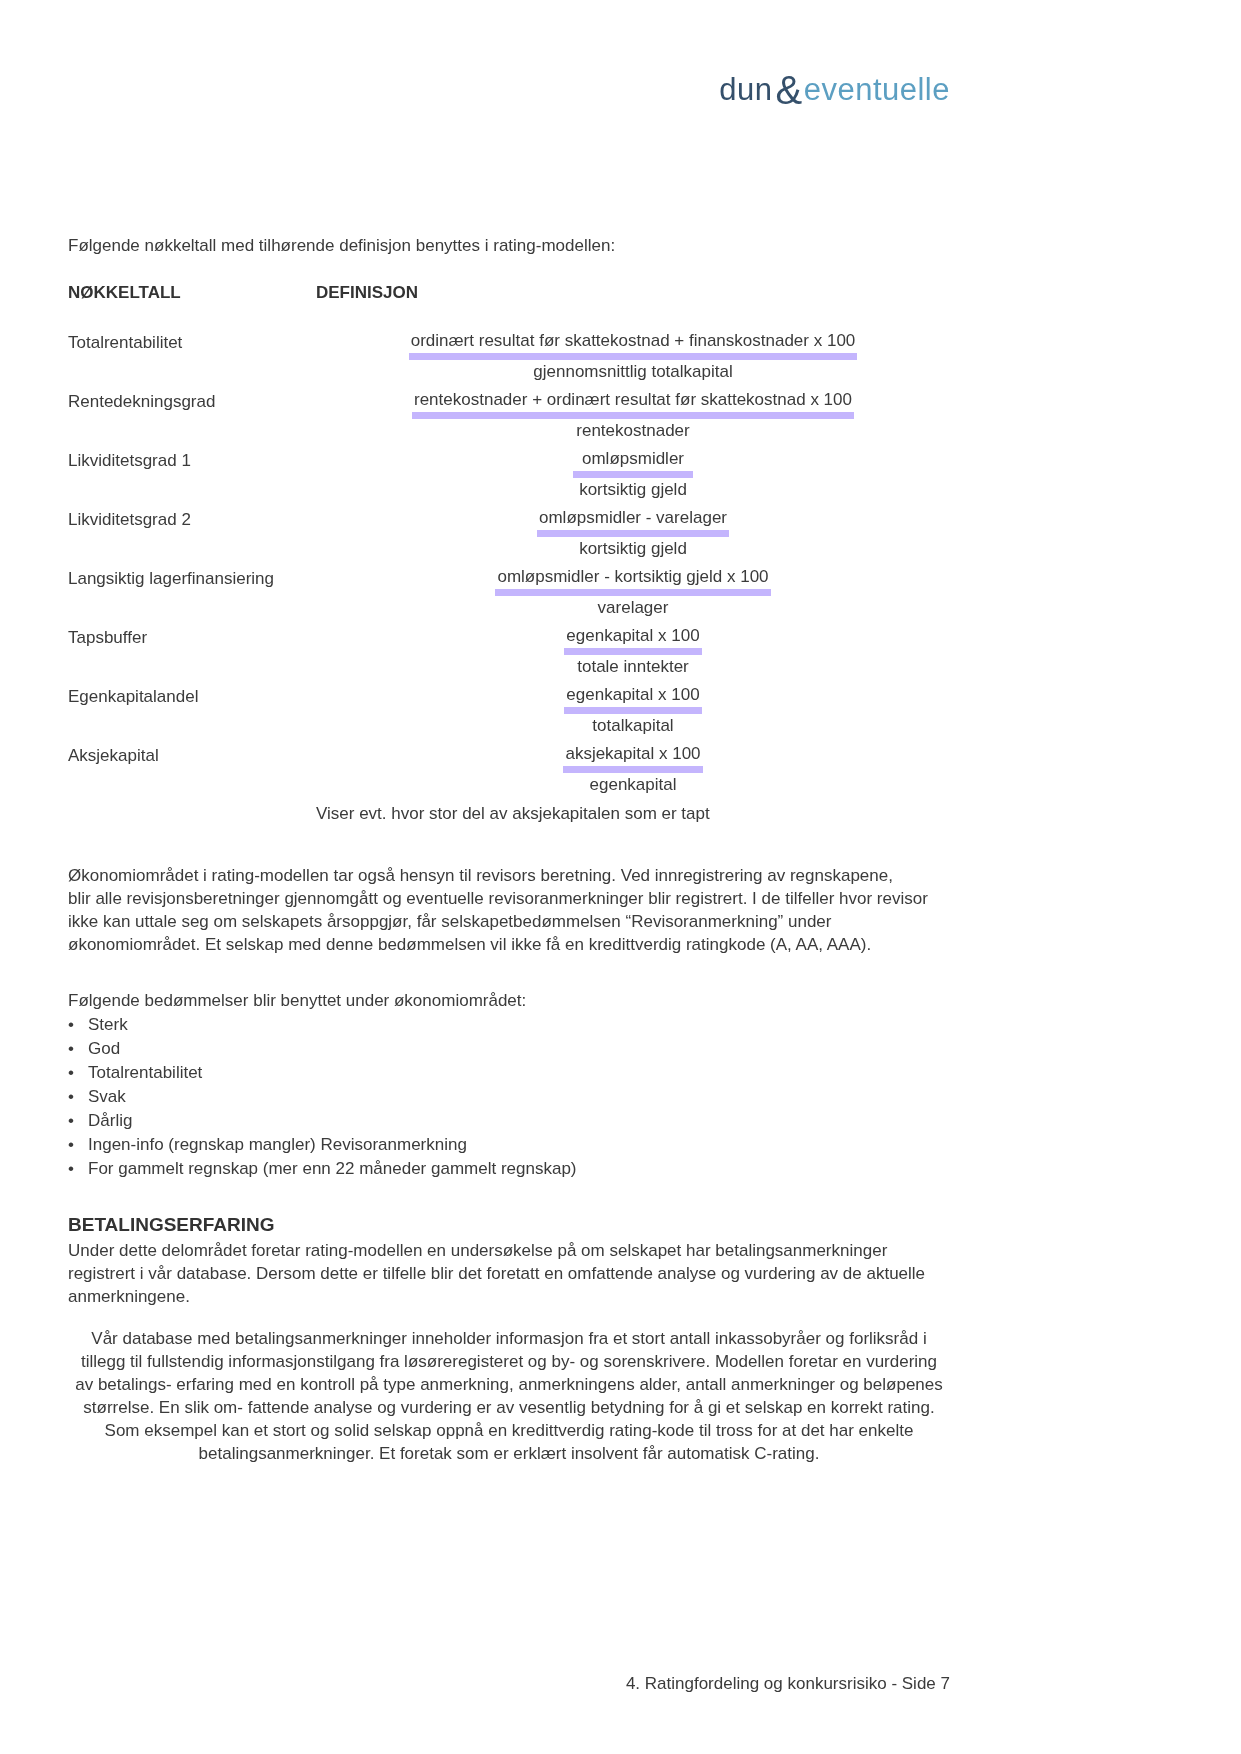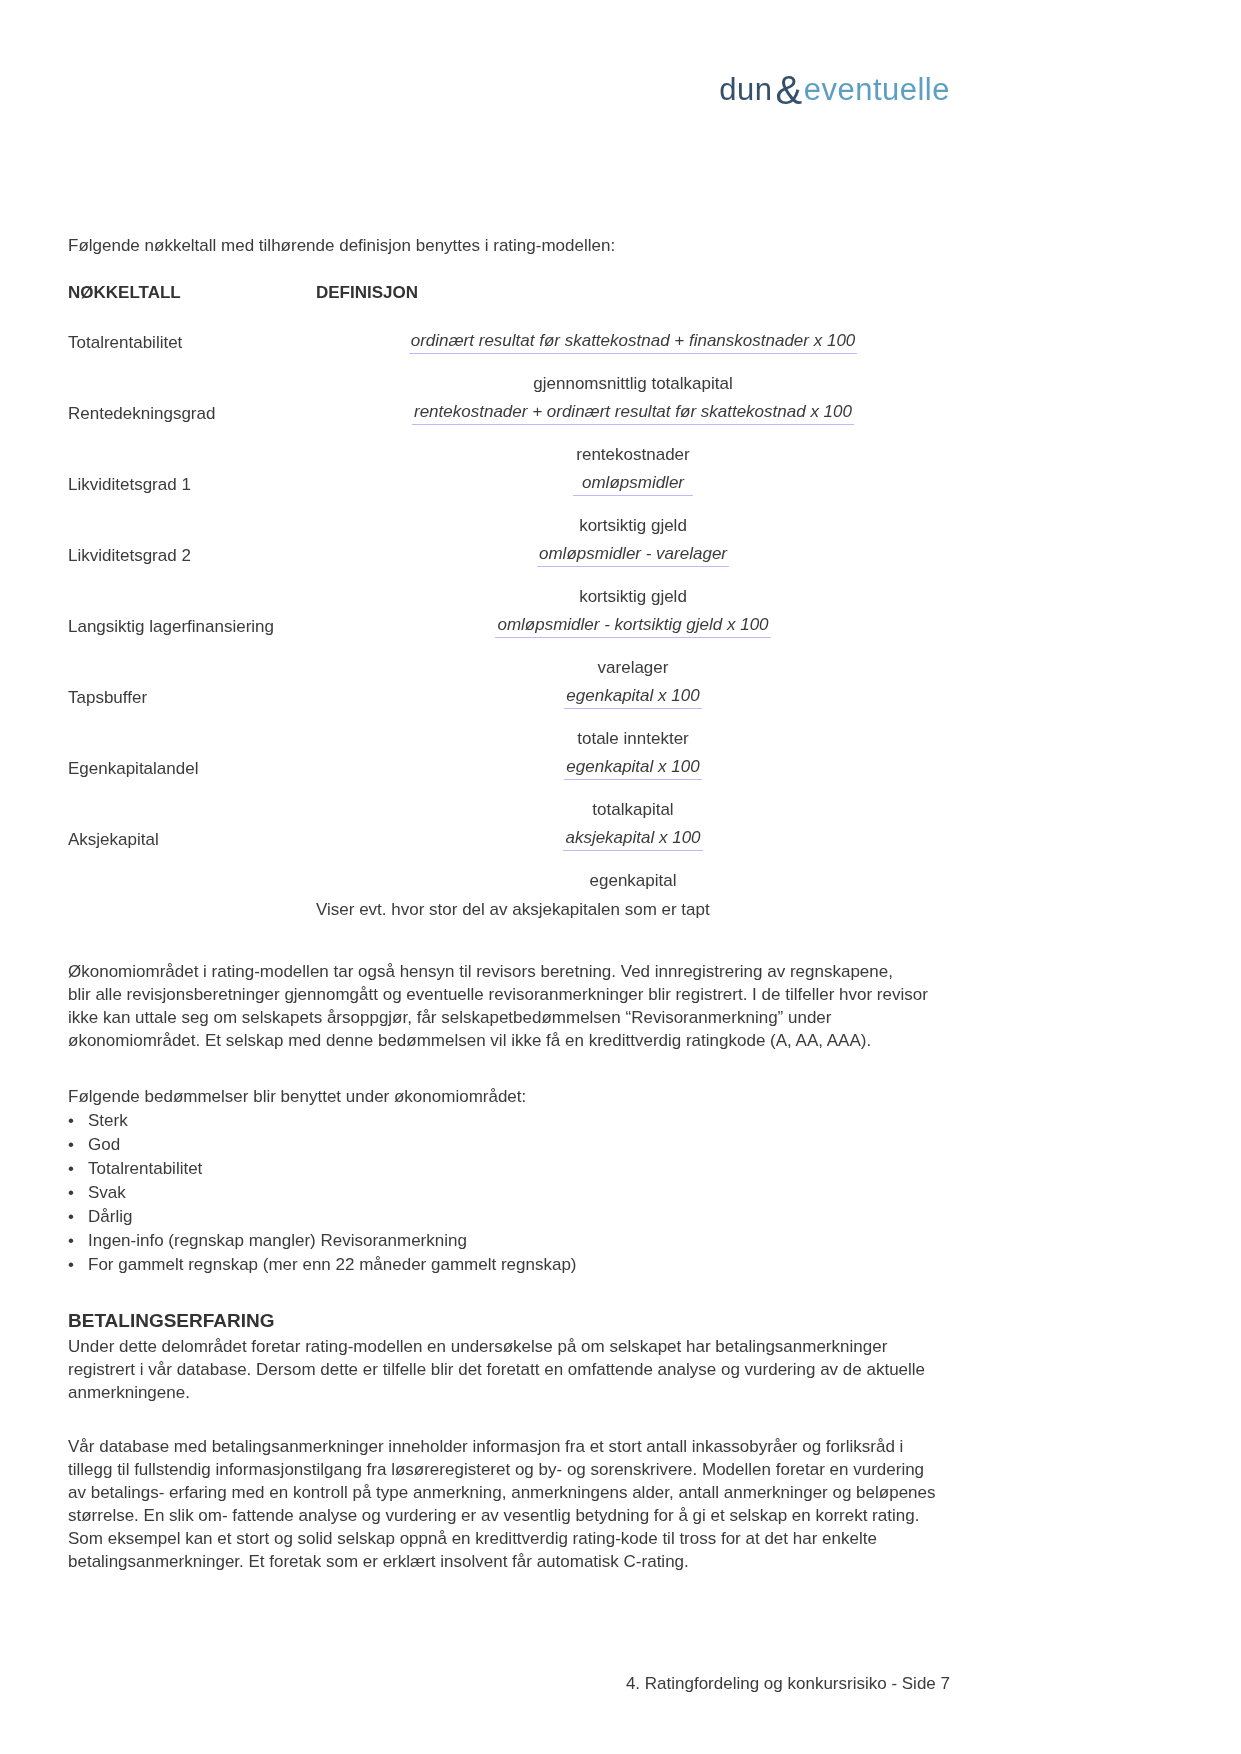--- a/index.html
+++ b/index.html
@@ -47,33 +47,33 @@
     display: grid;
     grid-template-columns: 248px 1fr;
     align-items: start;
   }
   .kf-headrow { margin-bottom: 26px; }
   .trow { margin-bottom: 7px; min-height: 48px; }
   .note-row { margin-bottom: 16px; min-height: 23px; }
   .tlabel { font-size: 17px; line-height: 21px; padding-top: 2px; }
 
   .frac { display: inline-block; text-align: center; font-size: 17px; line-height: 21px; }
-  .frac .num { display: inline-block; border-bottom: 1px solid #c4b5fd; padding: 0 2px 2px 2px; font-style: italic; }
+  .frac .num { display: inline-block; border-bottom: 7px solid #c4b5fd; padding: 0 2px 2px 2px; }
   .frac .num.pad-num { padding: 0 9px 2px 9px; }
-  .frac .den { margin-top: 19px; }
+  .frac .den { margin-top: 1px; }
 
   .para-economy { margin-top: 39px; }
   .assess-intro { margin-top: 33px; }
   .bullets { margin-top: 1px; }
   .bullet-item { font-size: 17px; line-height: 24px; display: flex; }
   .bdot { width: 20px; flex: 0 0 20px; }
 
   .payment-heading { margin-top: 32px; font-size: 19px; line-height: 23px; }
   .para-payment1 { margin-top: 3px; }
-  .para-payment2 { margin-top: 31px; }
+  .para-payment2 { margin-top: 19px; text-align: center; }
 
   
   .footer {
     position: absolute;
     top: 1674px;
     right: 291px;
     font-size: 17px;
     color: #3b3b3b;
     white-space: nowrap;
   }

